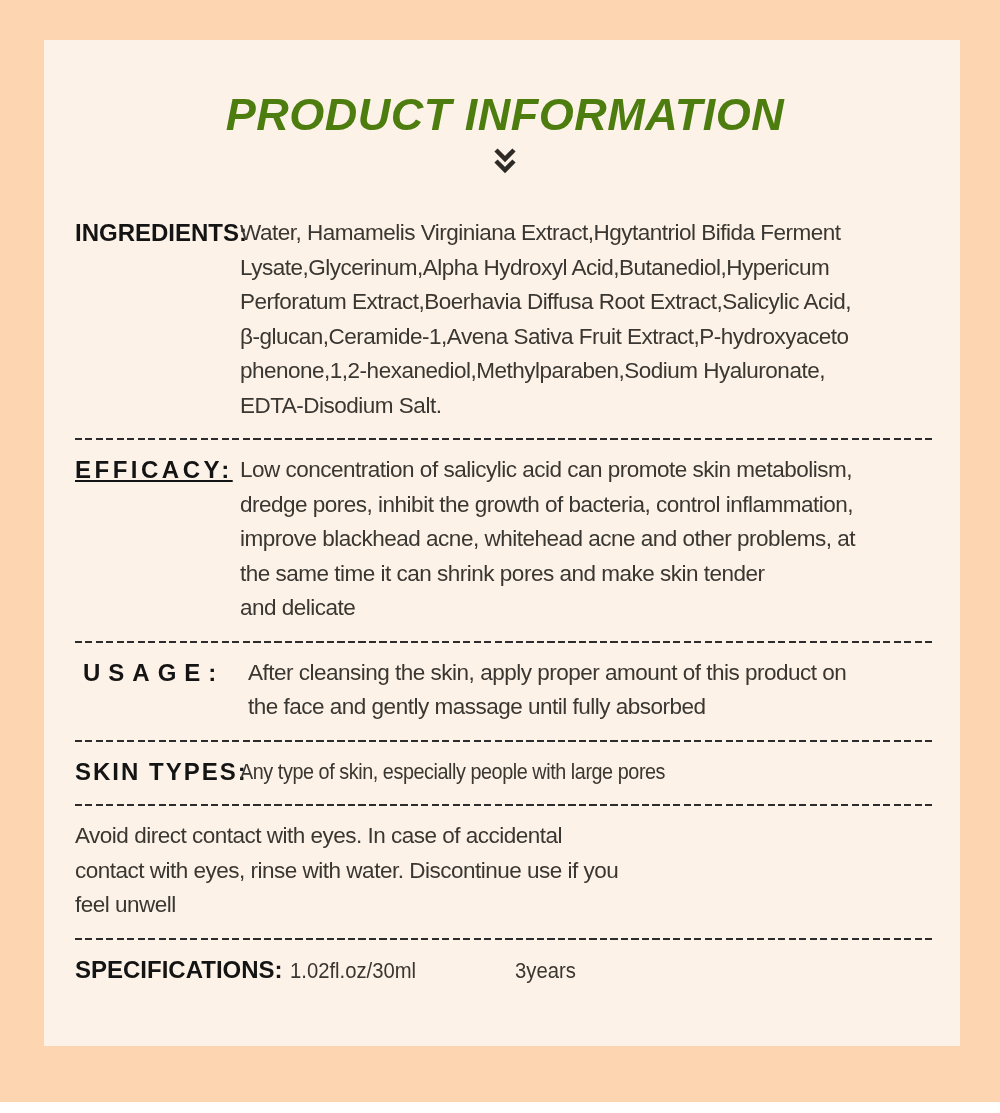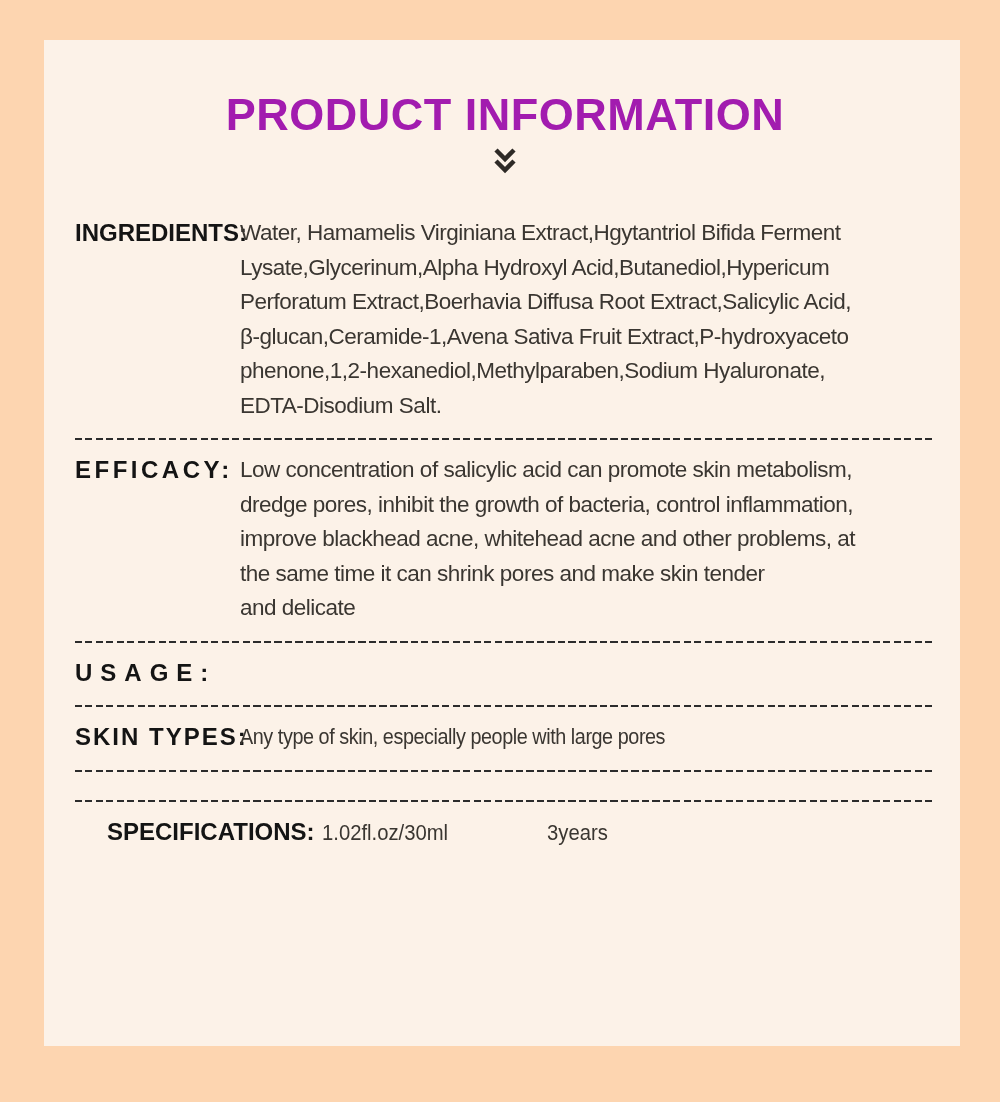--- a/index.html
+++ b/index.html
@@ -22,43 +22,44 @@
     box-sizing:border-box;
     padding:0 25px 0 31px;
   }
   .title{
     margin-top:50px;
     line-height:50px;
     text-align:center;
     font-size:45px;
     font-weight:700;
     letter-spacing:0.5px;
-    color:#a21caf;
+    color:#4d7c0f;
+    font-style:italic;
   }
   .chevron-wrap{
     margin-top:8px;
     height:32px;
     display:flex;justify-content:center;align-items:center;
   }
   .section{
     display:flex;
     align-items:flex-start;
   }
   .section.first{margin-top:36px;}
   .sec-label{
     flex:0 0 165px;
     width:165px;
     font-size:24px;
     font-weight:700;
     color:#141414;
     line-height:34.5px;
     white-space:nowrap;
   }
-  .sec-label.ls-efficacy{letter-spacing:3.5px;}
-  .sec-label.ls-usage{letter-spacing:8px;}
+  .sec-label.ls-efficacy{letter-spacing:3.5px;text-decoration:underline;}
+  .sec-label.ls-usage{letter-spacing:8px;margin-left:8px;}
   .sec-label.ls-skin{letter-spacing:2px;}
   .sec-label.autow{flex:0 0 auto;width:auto;}
   .sec-body{
     flex:1;
     font-size:22.5px;
     letter-spacing:-0.5px;
     line-height:34.5px;
     color:#3a3631;
     white-space:pre;
   }
@@ -71,21 +72,21 @@
     height:2px;
     margin:15px 0 13px 0;
     background:repeating-linear-gradient(90deg,#2c2c2c 0 7px,transparent 7px 10.5px);
   }
   .specs-row{
     display:flex;
     align-items:baseline;
     line-height:34.5px;
   }
   .spec-label{
-    font-size:24px;font-weight:700;color:#141414;white-space:nowrap;margin-left:32px;
+    font-size:24px;font-weight:700;color:#141414;white-space:nowrap;
   }
   .spec-value{
     font-size:22.5px;color:#3a3631;margin-left:7px;
     display:inline-block;
     transform:scaleX(0.9);transform-origin:left center;
     white-space:nowrap;
   }
   .spec-gap{width:78px;flex:0 0 78px;}
 </style>
 </head>
@@ -124,32 +125,37 @@
 dredge pores, inhibit the growth of bacteria, control inflammation,
 improve blackhead acne, whitehead acne and other problems, at
 the same time it can shrink pores and make skin tender
 and delicate</div>
   </div>
 
   <hr class="dashed">
 
   <div class="section">
     <div class="sec-label ls-usage">USAGE:</div>
+    <div class="sec-body">After cleansing the skin, apply proper amount of this product on
+the face and gently massage until fully absorbed</div>
   </div>
 
   <hr class="dashed">
 
   <div class="section">
     <div class="sec-label ls-skin">SKIN TYPES:</div>
     <div class="sec-body condensed">Any type of skin, especially people with large pores</div>
   </div>
 
   <hr class="dashed">
 
   <div class="section">
+    <div class="sec-body">Avoid direct contact with eyes. In case of accidental
+contact with eyes, rinse with water. Discontinue use if you
+feel unwell</div>
   </div>
 
   <hr class="dashed">
 
   <div class="specs-row">
     <span class="spec-label">SPECIFICATIONS:</span>
     <span class="spec-value">1.02fl.oz/30ml</span>
     <span class="spec-gap"></span>
     <span class="spec-value">3years</span>
   </div>

